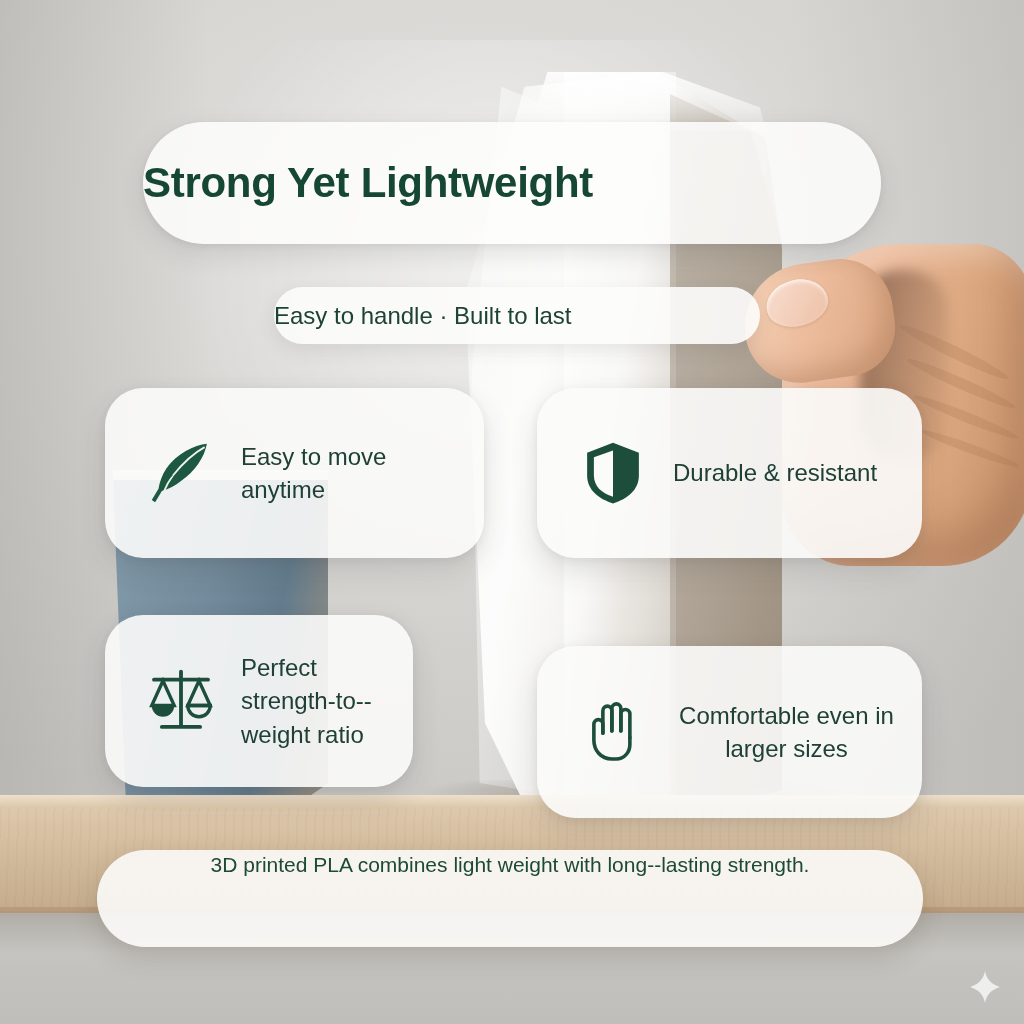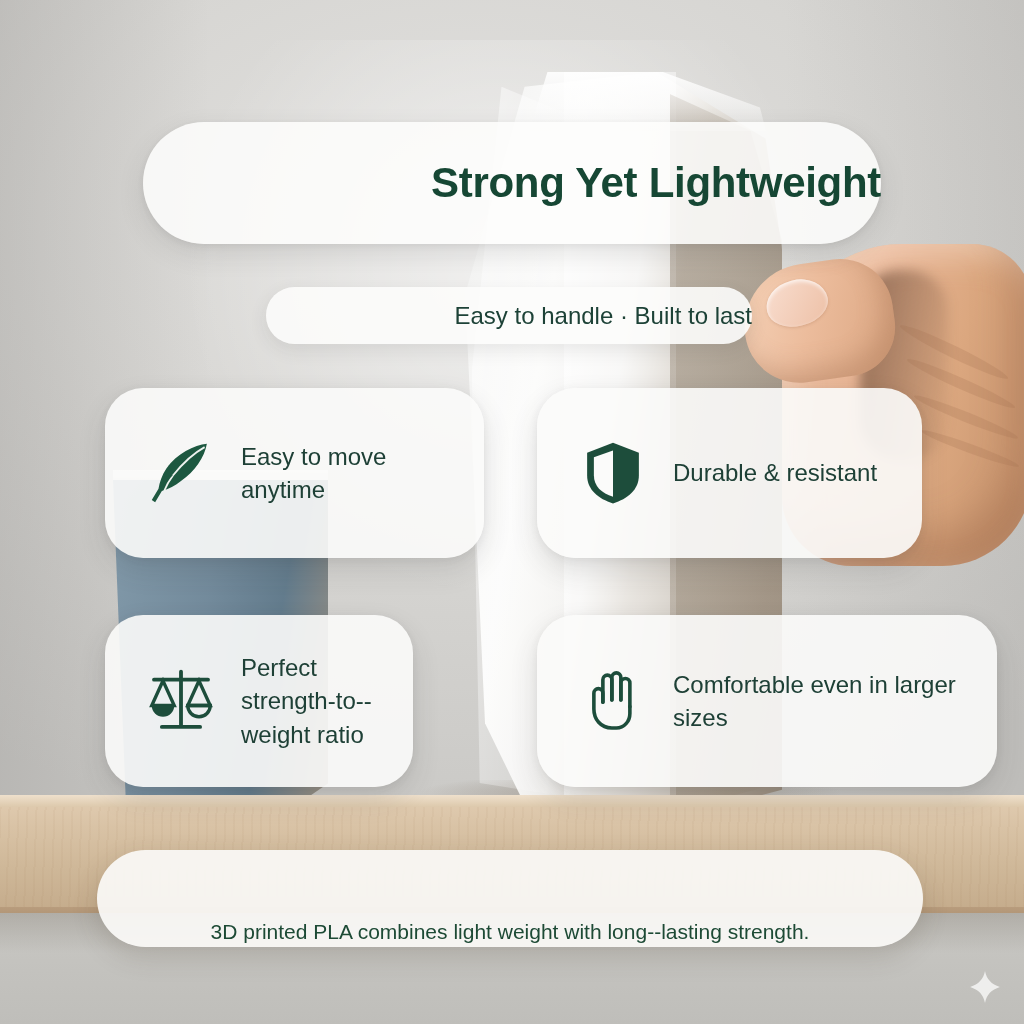--- a/index.html
+++ b/index.html
@@ -135,53 +135,53 @@
   .floor-shadow {
     position:absolute; left:0; top:913px; width:1024px; height:40px;
     background:linear-gradient(180deg, rgba(120,112,100,.30), rgba(120,112,100,0));
   }
 
   
   .pill {
     position:absolute;
     background:rgba(253,253,252,.88);
     box-shadow:0 10px 26px rgba(60,60,60,.13), 0 2px 6px rgba(60,60,60,.08);
-    display:flex; align-items:center; justify-content:flex-end;
+    display:flex; align-items:center; justify-content:flex-start;
   }
 
   #title-pill {
     left:143px; top:122px; width:738px; height:122px;
     border-radius:61px;
   }
   #title-text {
     font-size:42px; font-weight:bold; letter-spacing:-.3px;
     color:#164734; white-space:nowrap;
   }
 
   #subtitle-pill {
-    left:266px; top:287px; width:486px; height:57px;
+    left:274px; top:287px; width:486px; height:57px;
     border-radius:29px;
     background:rgba(252,252,251,.90);
     box-shadow:0 6px 18px rgba(60,60,60,.11);
   }
   #subtitle-text { font-size:24px; color:#1d4237; white-space:nowrap; }
 
   .feature-card {
     position:absolute;
     border-radius:38px;
     background:rgba(251,251,250,.90);
     box-shadow:0 12px 28px rgba(60,60,60,.14), 0 2px 8px rgba(60,60,60,.07);
     display:flex; align-items:center;
     padding:0 22px 0 40px;
     gap:24px;
   }
   #card-0 { left:105px; top:388px; width:379px; height:170px; }
   #card-1 { left:537px; top:388px; width:385px; height:170px; }
   #card-2 { left:105px; top:615px; width:308px; height:172px; }
-  #card-3 { left:537px; top:615px; width:460px; height:172px; }
+  #card-3 { left:537px; top:646px; width:385px; height:172px;text-align:center; }
 
   .feature-icon { flex:0 0 auto; width:72px; height:72px; display:block; }
   .feature-label {
     font-size:24px; line-height:1.38; color:#1e4036;
   }
 
   #footer-pill {
     left:97px; top:850px; width:826px; height:97px;
     border-radius:49px;
     background:rgba(250,249,246,.93);

